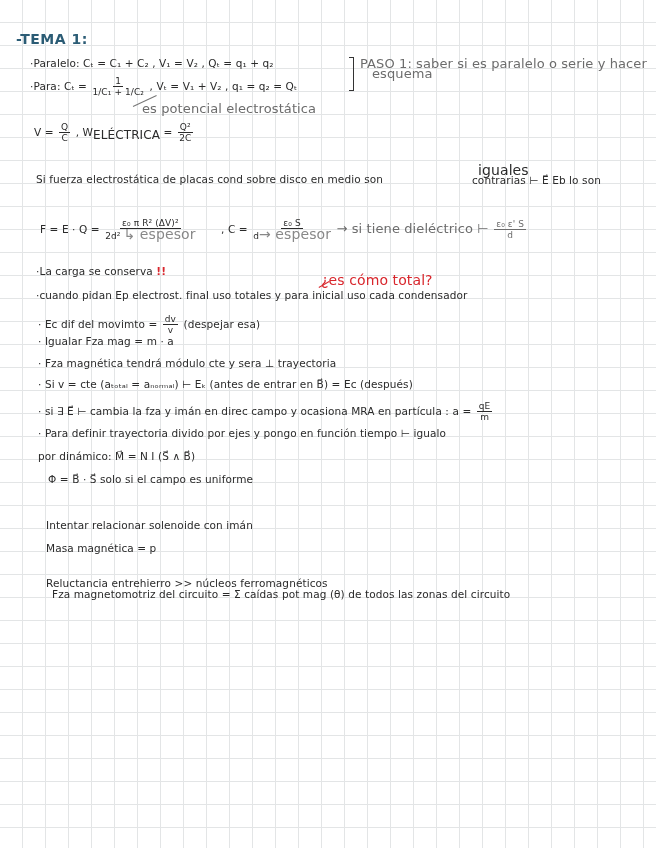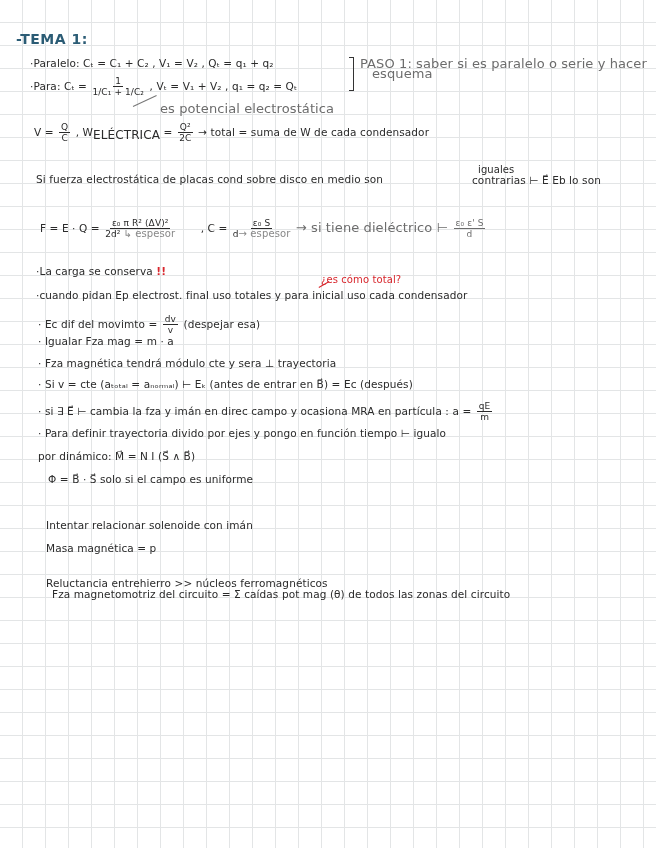--- a/index.html
+++ b/index.html
@@ -11,21 +11,21 @@
         linear-gradient(to bottom, #e3e5e6 1px, transparent 1px);
       background-size: 23px 23px;
       background-position: 22px 22px;
       font-family: "DejaVu Sans", sans-serif;
       color: #2a2a2a;
     }
     .ln { position: absolute; white-space: nowrap; font-size: 10.5px; line-height: 14px; letter-spacing: 0.1px; }
     .title { font-size: 14px; font-weight: bold; color: #2b5c75; letter-spacing: 0.5px; }
     .gray { color: #6c6c6c; font-size: 13px; }
     .red { color: #d8262c; }
-    .small { font-size: 10px; }
+    .small { font-size: 14px; }
     .frac { display: inline-flex; flex-direction: column; align-items: center; vertical-align: middle; font-size: 9px; line-height: 10px; margin: 0 2px; }
     .frac .num { border-bottom: 1px solid #2a2a2a; padding: 0 2px; }
     .frac.g .num { border-color: #6c6c6c; }
     .sub { font-size: 12px; vertical-align: -3px; }
     .brace { position: absolute; left: 349px; top: 57px; width: 4px; height: 32px; border: 1px solid #333; border-left: none; }
     .annot-line { position: absolute; left: 133px; top: 106px; width: 26px; height: 1px; background: #777; transform: rotate(-25deg); transform-origin: left; }
     .red-line { position: absolute; left: 318px; top: 284px; width: 12px; height: 1px; background: #d8262c; transform: rotate(-30deg); }
   </style>
 </head>
 <body>
@@ -43,35 +43,34 @@
       <span>1/C₁ + 1/C₂</span>
     </span>
     <span>,  Vₜ = V₁ + V₂ ,  q₁ = q₂ = Qₜ</span>
   </div>
 
   <div class="brace"></div>
   <div class="ln gray" style="left:360px; top:57px;">PASO 1: saber si es paralelo o serie y hacer</div>
   <div class="ln gray" style="left:372px; top:67px;">esquema</div>
 
   <div class="annot-line"></div>
-  <div class="ln gray" style="left:160px; top:102px;">es potencial electrostática</div>
+  <div class="ln gray" style="left:142px; top:102px;">es potencial electrostática</div>
 
   <div class="ln" style="left:34px; top:122px;">
     <span>V =</span>
     <span class="frac">
       <span class="num">Q</span>
       <span>C</span>
     </span>
     <span>,   W</span><span class="sub">ELÉCTRICA</span>
     <span>=</span>
     <span class="frac">
       <span class="num">Q²</span>
       <span>2C</span>
     </span>
-    <span>→ total = suma de W de cada condensador</span>
   </div>
 
   <div class="ln" style="left:36px; top:172px;">
     <span>Si fuerza electrostática  de placas cond  sobre disco en medio son</span>
   </div>
   <div class="ln small" style="left:478px; top:163px;">iguales</div>
   <div class="ln" style="left:472px; top:173px;">contrarias  ⊢  E⃗ Eb lo son</div>
 
   <div class="ln" style="left:40px; top:218px;">
     <span>F = E · Q =</span>

